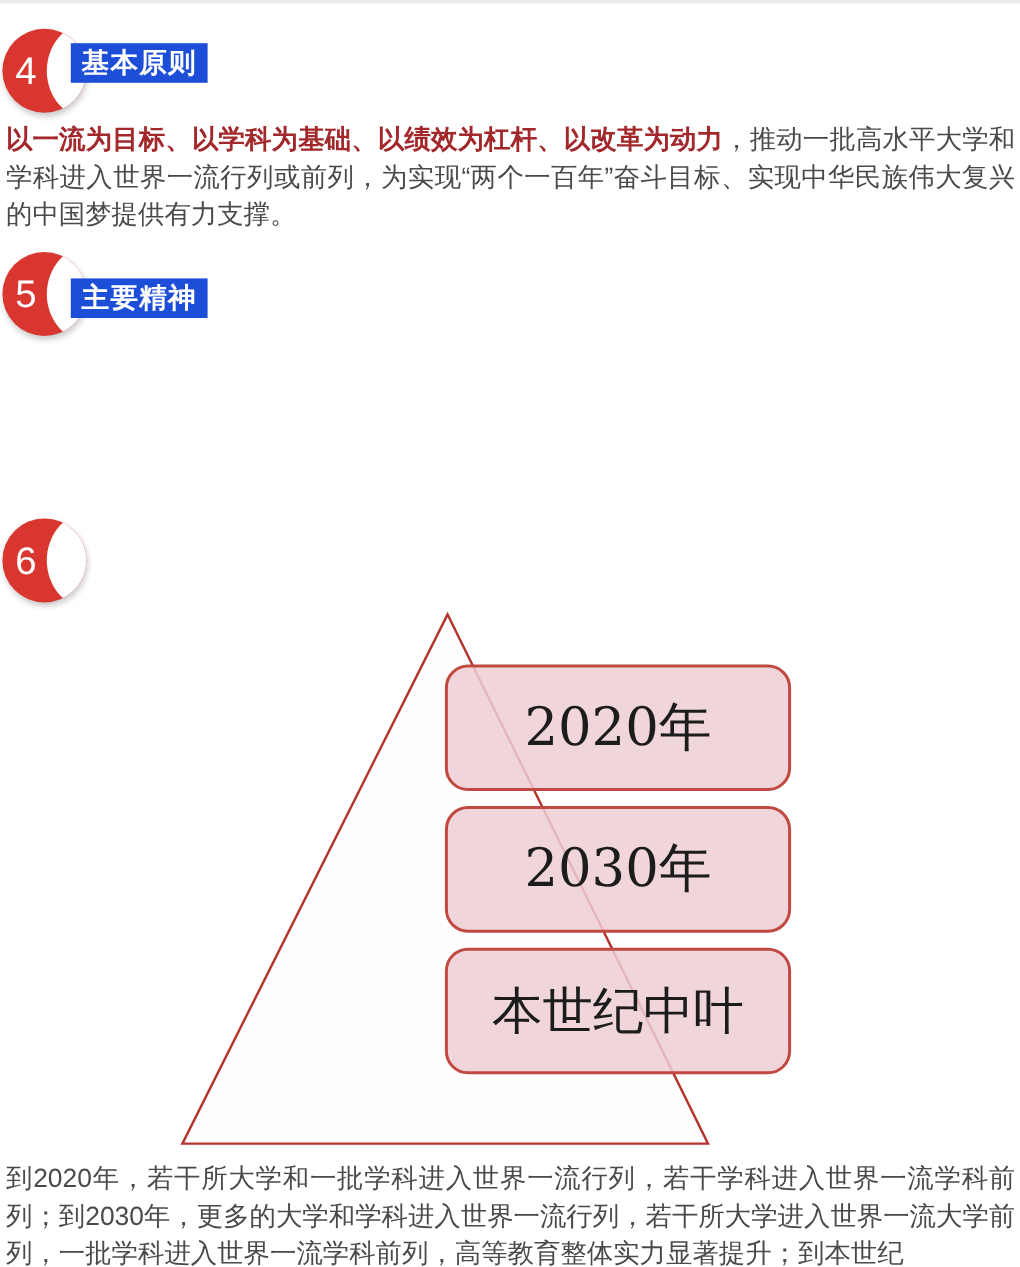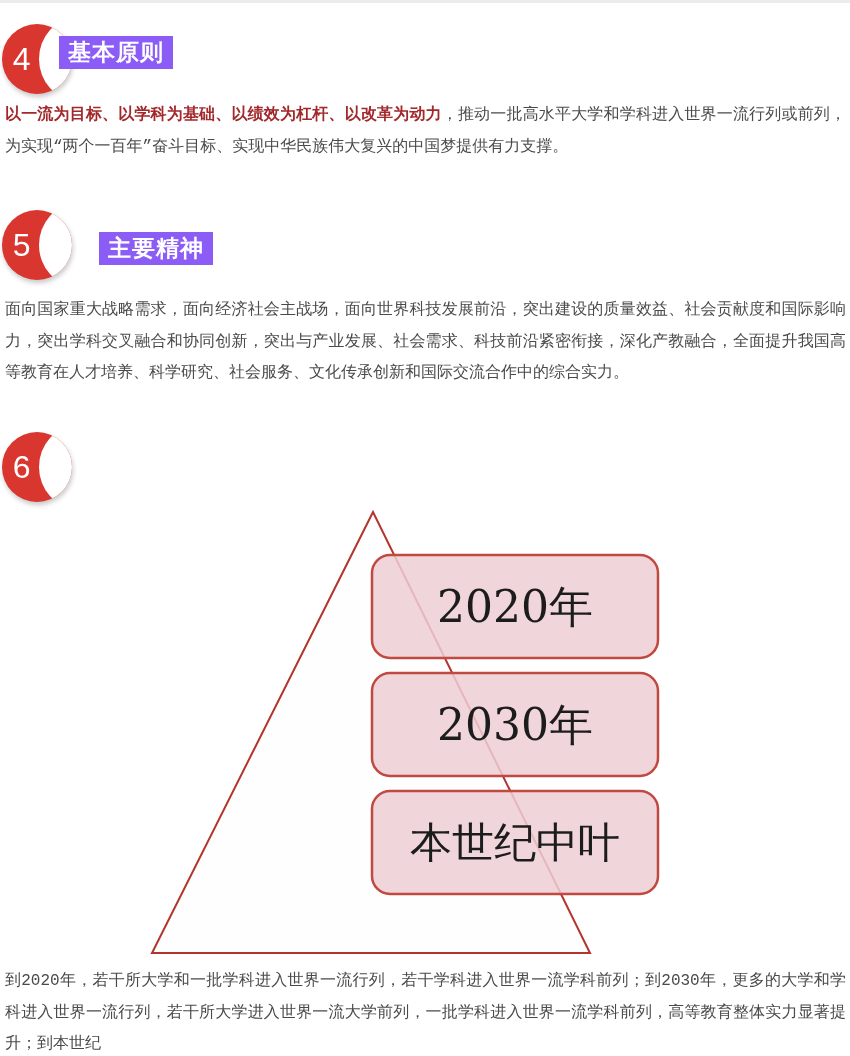--- a/index.html
+++ b/index.html
@@ -41,39 +41,38 @@
     line-height:1;
     z-index:2;
   }
 
   
   .banner {
     position:absolute;
     height:33px;
     line-height:33px;
     padding:0 9px;
-    background:#8b5cf6;
+    background:#1d4ed8;
     color:#ffffff;
     font-size:23px;
     font-weight:bold;
     letter-spacing:1px;
     white-space:nowrap;
   }
 
   
   .para {
     position:absolute;
     left:5px;
     width:841px;
-    font-size:16px;
+    font-size:22px;
     line-height:31.5px;
     color:#4a4a4a;
     text-align:justify;
     word-break:break-all;
-    font-family:Liberation Mono, monospace;
   }
   .para .lead {
     color:#a2282b;
     font-weight:bold;
   }
 
   
   .pyramid-svg {
     position:absolute;
     left:0; top:500px;
@@ -93,22 +92,21 @@
     <span class="moon"></span>
     <span class="num">4</span>
   </div>
   <div class="banner" style="left:59px; top:33px;">基本原则</div>
   <p class="para" style="top:97px;"><span class="lead">以一流为目标、以学科为基础、以绩效为杠杆、以改革为动力</span><span>，推动一批高水平大学和学科进入世界一流行列或前列，为实现“两个一百年”奋斗目标、实现中华民族伟大复兴的中国梦提供有力支撑。</span></p>
 
   <div class="badge" style="left:2px; top:207px;">
     <span class="moon"></span>
     <span class="num">5</span>
   </div>
-  <div class="banner" style="left:59px; top:229px;margin-left:40px;">主要精神</div>
-  <p class="para" style="top:292px;">面向国家重大战略需求，面向经济社会主战场，面向世界科技发展前沿，突出建设的质量效益、社会贡献度和国际影响力，突出学科交叉融合和协同创新，突出与产业发展、社会需求、科技前沿紧密衔接，深化产教融合，全面提升我国高等教育在人才培养、科学研究、社会服务、文化传承创新和国际交流合作中的综合实力。</p>
+  <div class="banner" style="left:59px; top:229px;">主要精神</div>
 
   <div class="badge" style="left:2px; top:429px;">
     <span class="moon"></span>
     <span class="num">6</span>
   </div>
 
   <svg class="pyramid-svg" viewBox="0 500 850 460">
 
     <polygon points="373,509 152,950 590,950" fill="#fefefe" stroke="#b5332d" stroke-width="2" stroke-linejoin="miter"></polygon>
 

